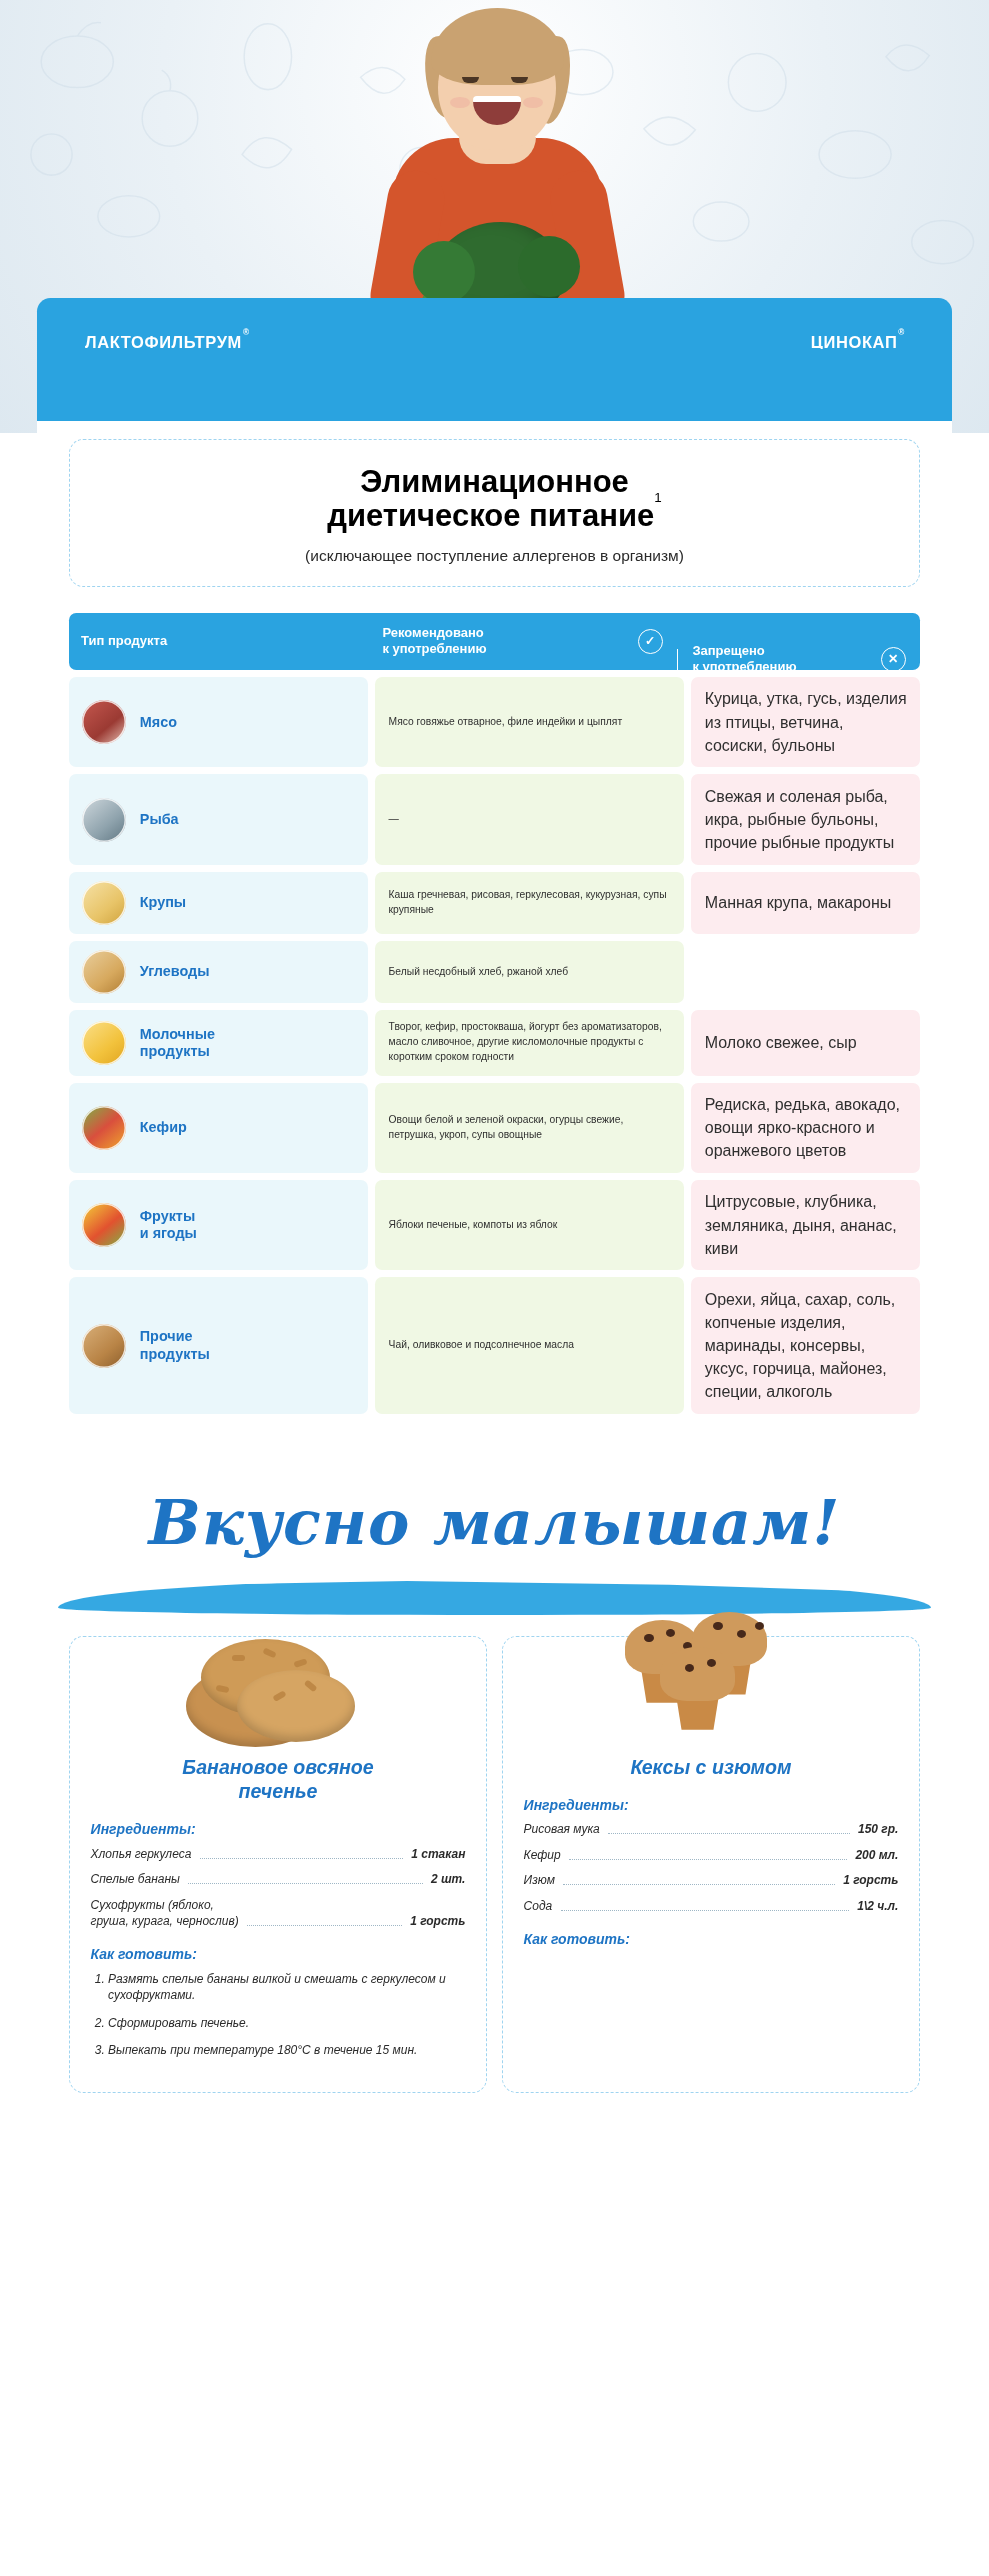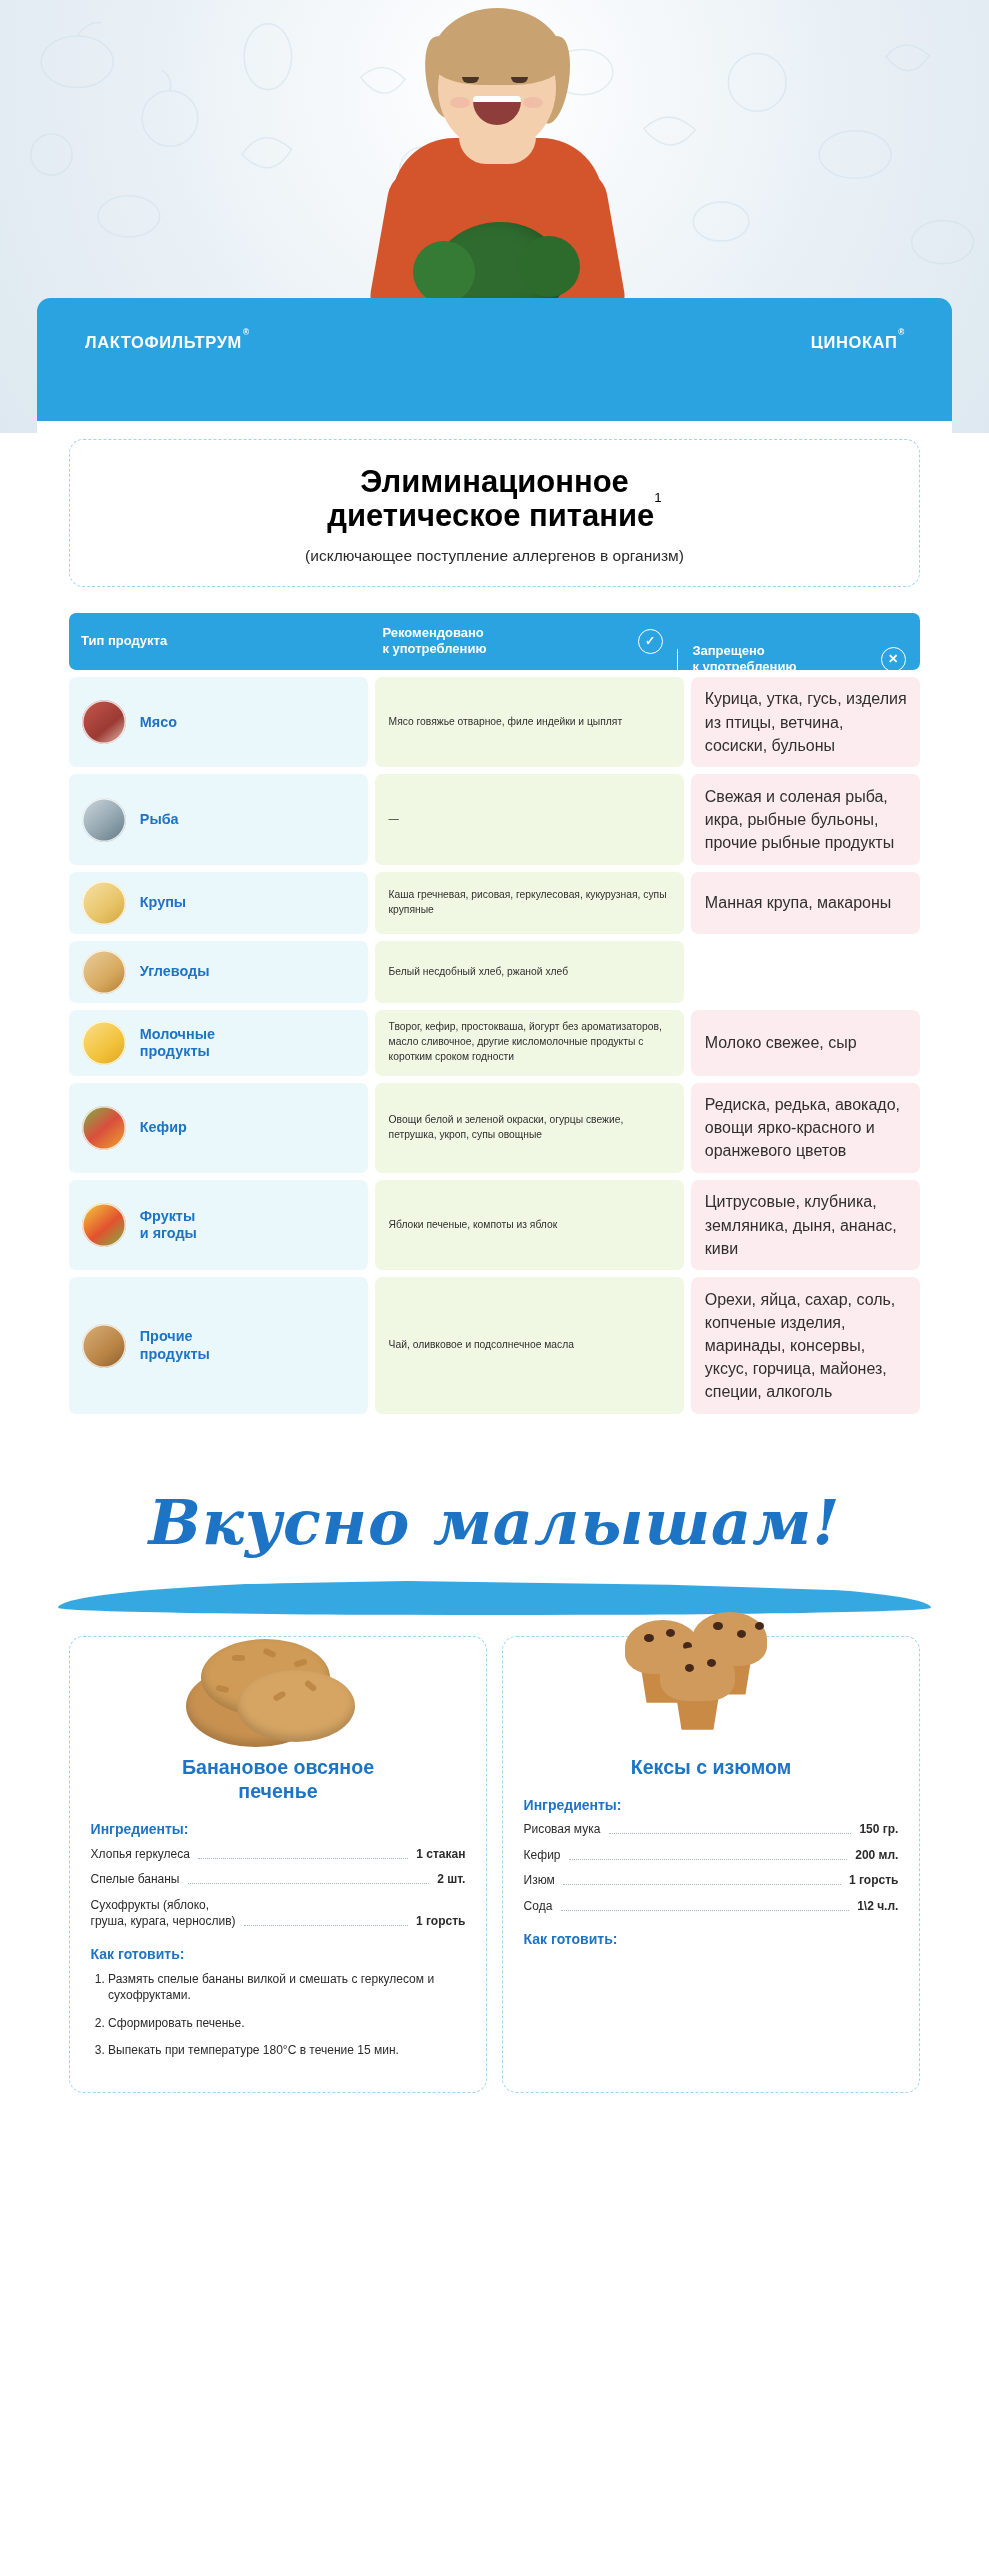--- a/index.html
+++ b/index.html
@@ -261,20 +261,21 @@
     border-radius:50% 50% 50% 50%/80% 80% 20% 20%;
     clip-path:polygon(0 40%,12% 18%,40% 6%,70% 16%,100% 40%,100% 100%,0 100%);
     opacity:.95;
   }
 
   
   .recipes{
     display:flex;
     gap:15px;
     margin:10.3px 32px 0 32px;
+    font-style:italic;
   }
   .recipe{
     flex:1;
     border:1.5px dashed #9fd4f0;
     border-radius:14.4px;
     padding:17.5px 20.6px 23px 20.6px;
     box-sizing:border-box;
     position:relative;
   }
   .recipe-photo{

